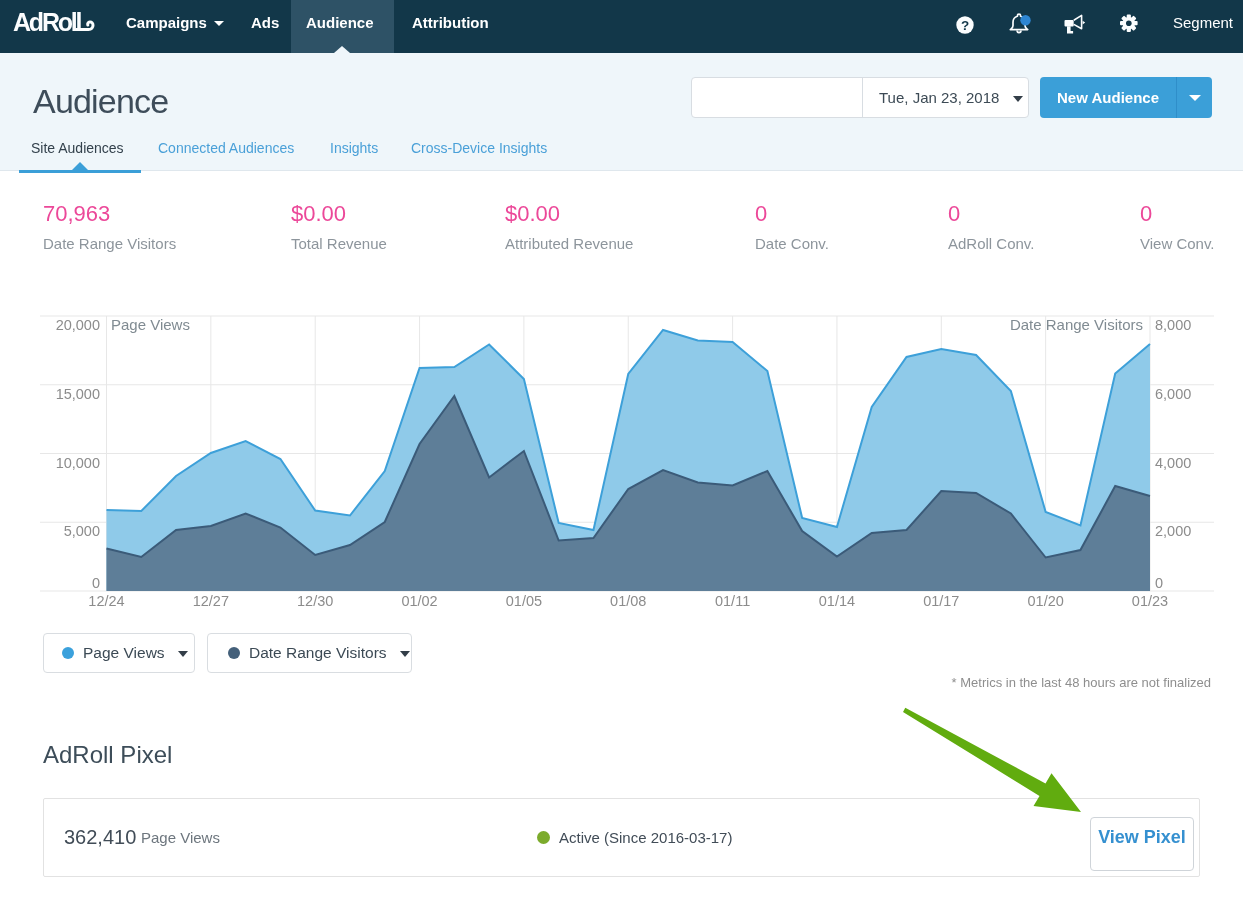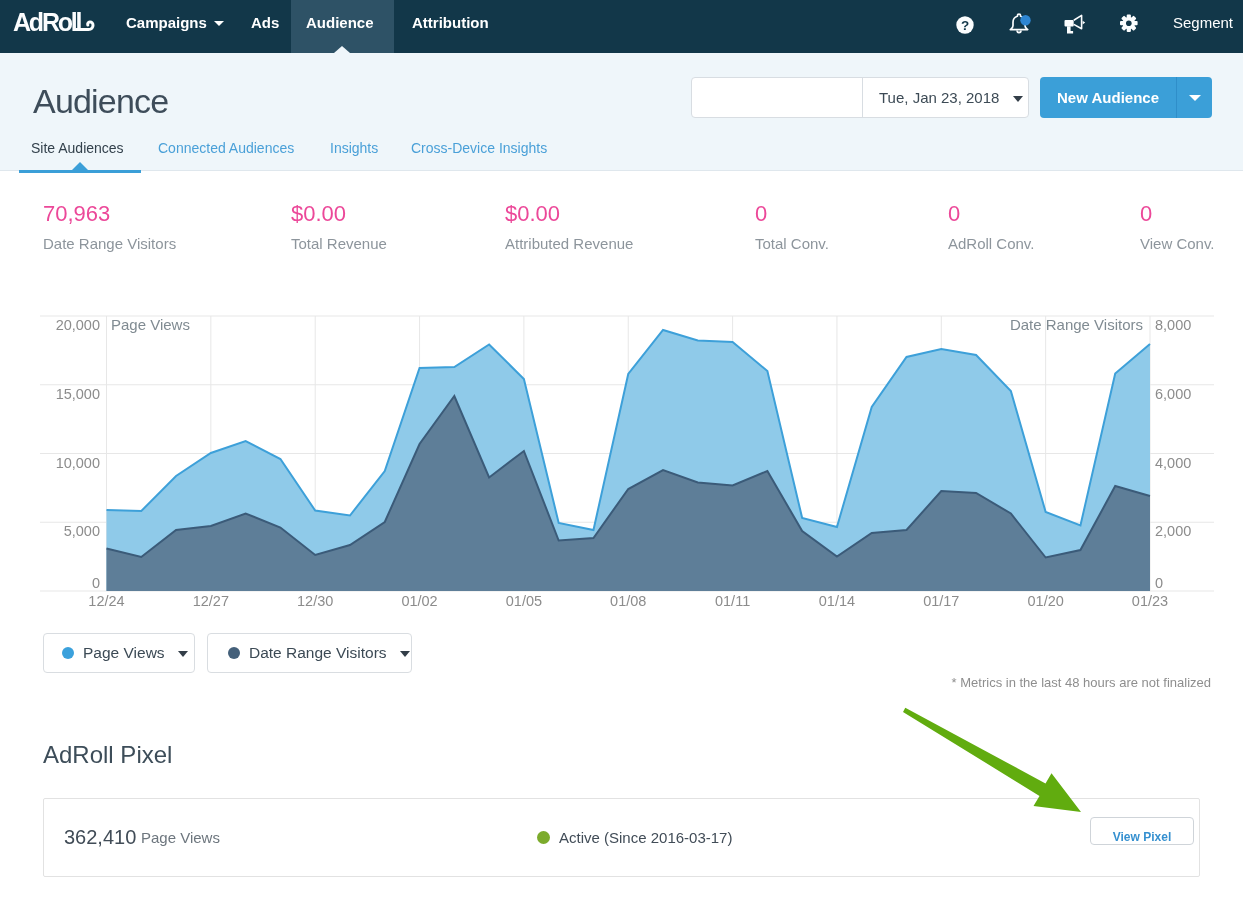--- a/index.html
+++ b/index.html
@@ -43,21 +43,21 @@
 
 #note { position:absolute; right:32px; top:675px; font-size:13px; font-weight:400; color:#8e8e8e; }
 #h2 { position:absolute; left:43px; top:741px; font-size:24px; font-weight:400; color:#3d4d59; }
 
 
 #pixelbox { position:absolute; left:43px; top:798px; width:1157px; height:79px; background:#fff; border:1px solid #e2e2e2; border-radius:2px; }
 #pixelbox .num { position:absolute; left:20px; top:27px; font-size:20px; color:#414c57; }
 #pixelbox .pv { position:absolute; left:97px; top:30px; font-size:15px; color:#6d767e; }
 #pixelbox .gdot { position:absolute; left:493px; top:32px; width:13px; height:13px; border-radius:50%; background:#7cab2c; }
 #pixelbox .act { position:absolute; left:515px; top:30px; font-size:15px; color:#414c57; }
-#viewpixel { position:absolute; left:1046px; top:18px; width:104px; height:28px; border:1px solid #cfd4d9; border-radius:4px; background:#fff; color:#3590d0; font-size:12px; font-weight:700; text-align:center; line-height:38px; }
+#viewpixel { position:absolute; left:1046px; top:18px; width:104px; height:54px; border:1px solid #cfd4d9; border-radius:4px; background:#fff; color:#3590d0; font-size:18px; font-weight:700; text-align:center; line-height:38px; }
 </style>
 </head>
 <body>
 
 <div id="nav">
   <svg class="abs" style="left:13px; top:11px;" width="88" height="32" viewBox="0 0 88 32">
     <text x="0" y="20" font-family="Liberation Sans, sans-serif" font-size="25" font-weight="700" letter-spacing="-2.2" fill="#fbfdfe">AdRoll</text>
     <path d="M63,18.5 L75.5,18.5 C78.5,18.5 80,16.4 80,14.2 C80,12.2 78.6,10.8 76.8,11.0 C75.2,11.2 74.3,12.5 74.8,14.0" fill="none" stroke="#fbfdfe" stroke-width="3" stroke-linecap="round"></path>
   </svg>
   <div class="navitem" style="left:126px;">Campaigns<span class="ncaret"></span></div>
@@ -130,21 +130,21 @@
 <div class="stat" style="left:291px;">
     <div class="v">$0.00</div>
     <div class="l">Total Revenue</div>
   </div>
 <div class="stat" style="left:505px;">
     <div class="v">$0.00</div>
     <div class="l">Attributed Revenue</div>
   </div>
 <div class="stat" style="left:755px;">
     <div class="v">0</div>
-    <div class="l">Total Conv.</div>
+    <div class="l">Date Conv.</div>
   </div>
 <div class="stat" style="left:948px;">
     <div class="v">0</div>
     <div class="l">AdRoll Conv.</div>
   </div>
 <div class="stat" style="left:1140px;">
     <div class="v">0</div>
     <div class="l">View Conv.</div>
   </div>
 

